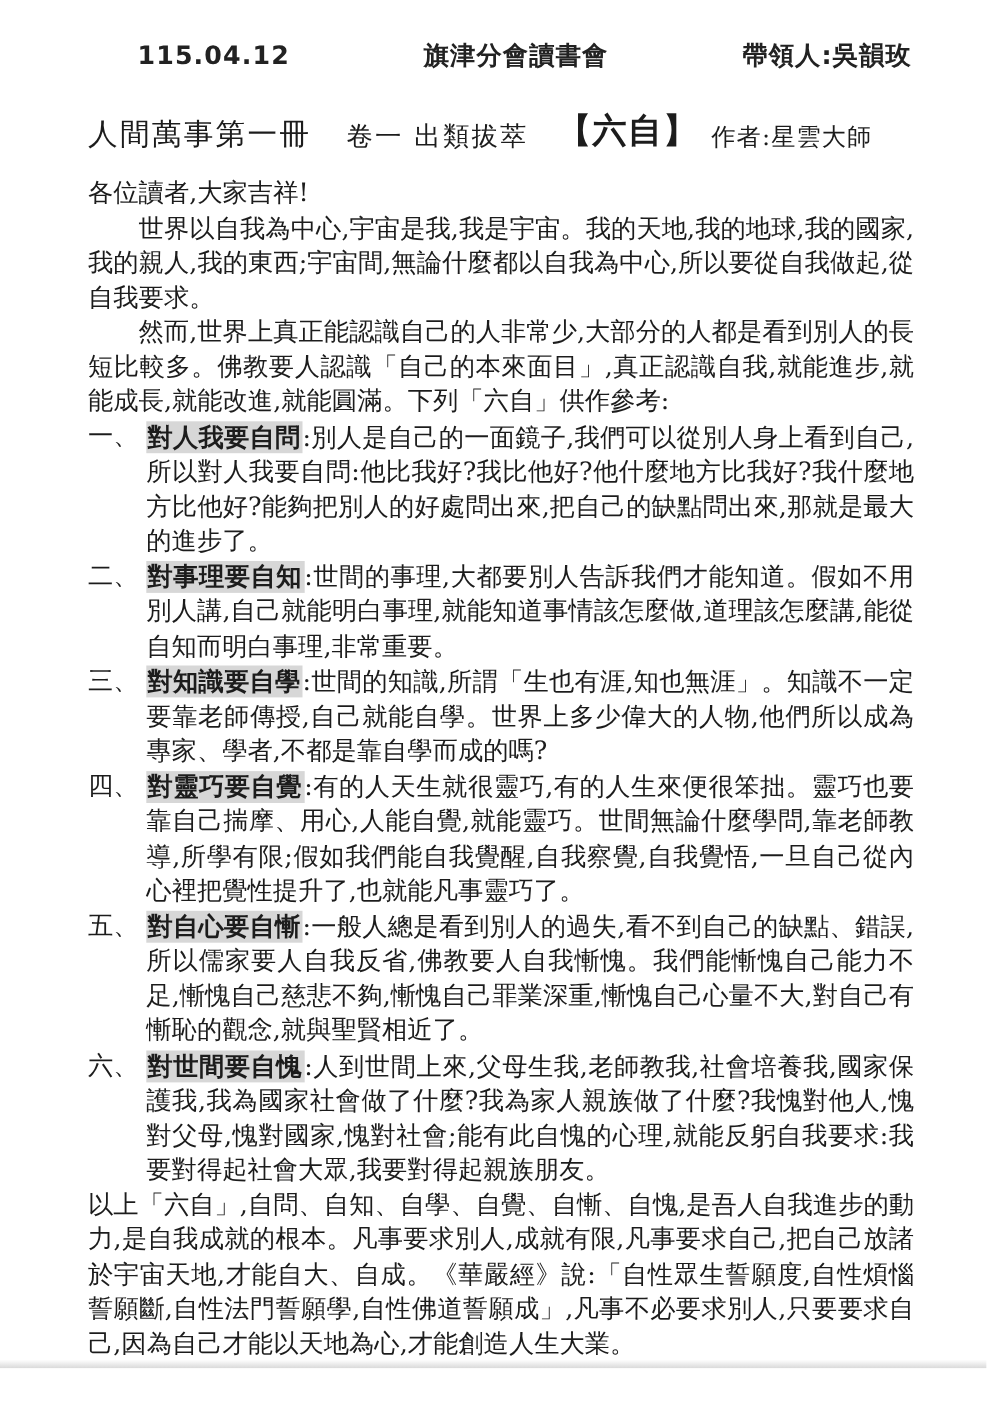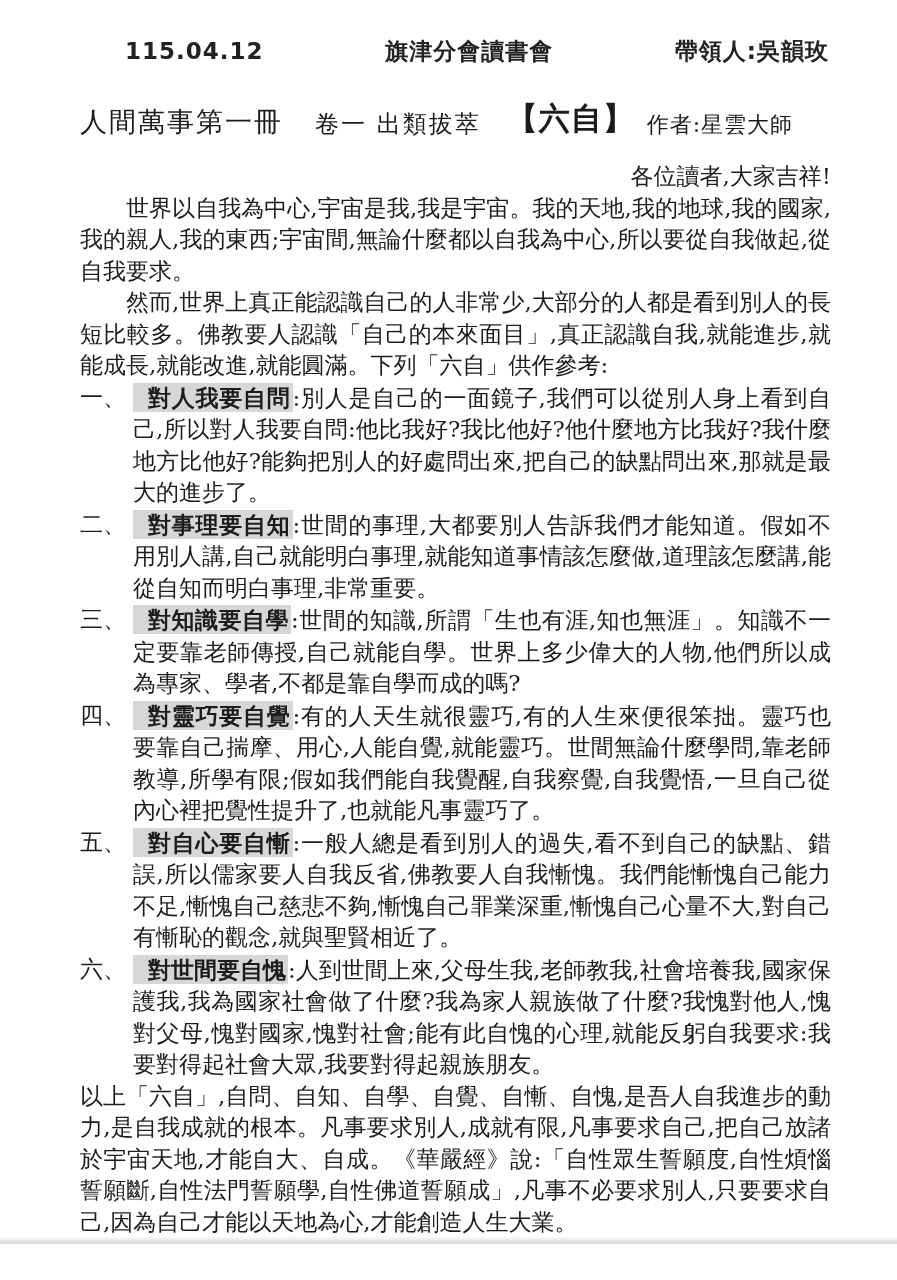--- a/index.html
+++ b/index.html
@@ -70,39 +70,39 @@
   }
   
   .body-text {
     margin-top: 21px;
     font-size: 23px;
     line-height: 31.5px;
     text-align: justify;
     text-justify: inter-ideograph;
   }
   .greeting {
-    text-align: right;
+    text-align: left;
   }
   .para {
     text-indent: 2em;
   }
   .item {
     display: flex;
   }
   .item-num {
     width: 53px;
     flex: 0 0 53px;
   }
   .item-body {
     flex: 1;
   }
   .hl {
     background: #d7d7d7;
     font-weight: bold;
-    padding: 1px 2px 1px 15px;
+    padding: 1px 2px 1px 1px;
   }
   .closing {
     text-indent: 0;
   }
   
   .page-edge {
     position: absolute;
     left: 0;
     right: 0;
     bottom: 0;

